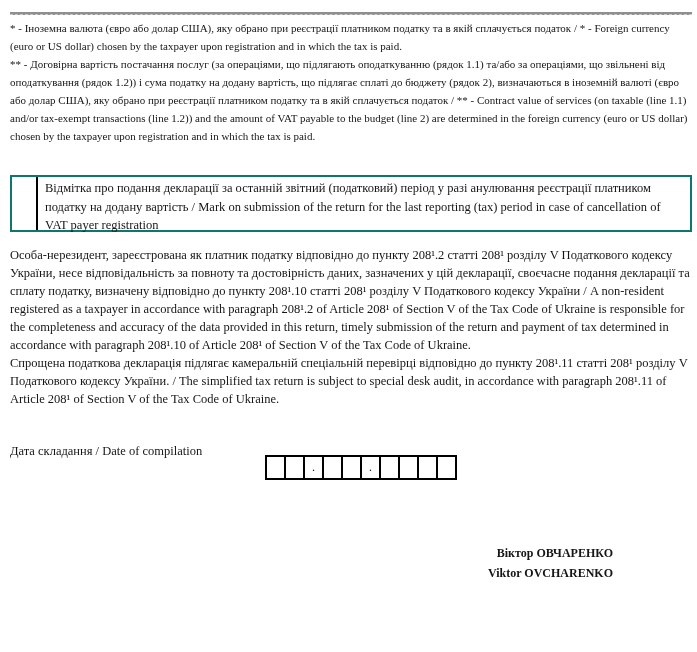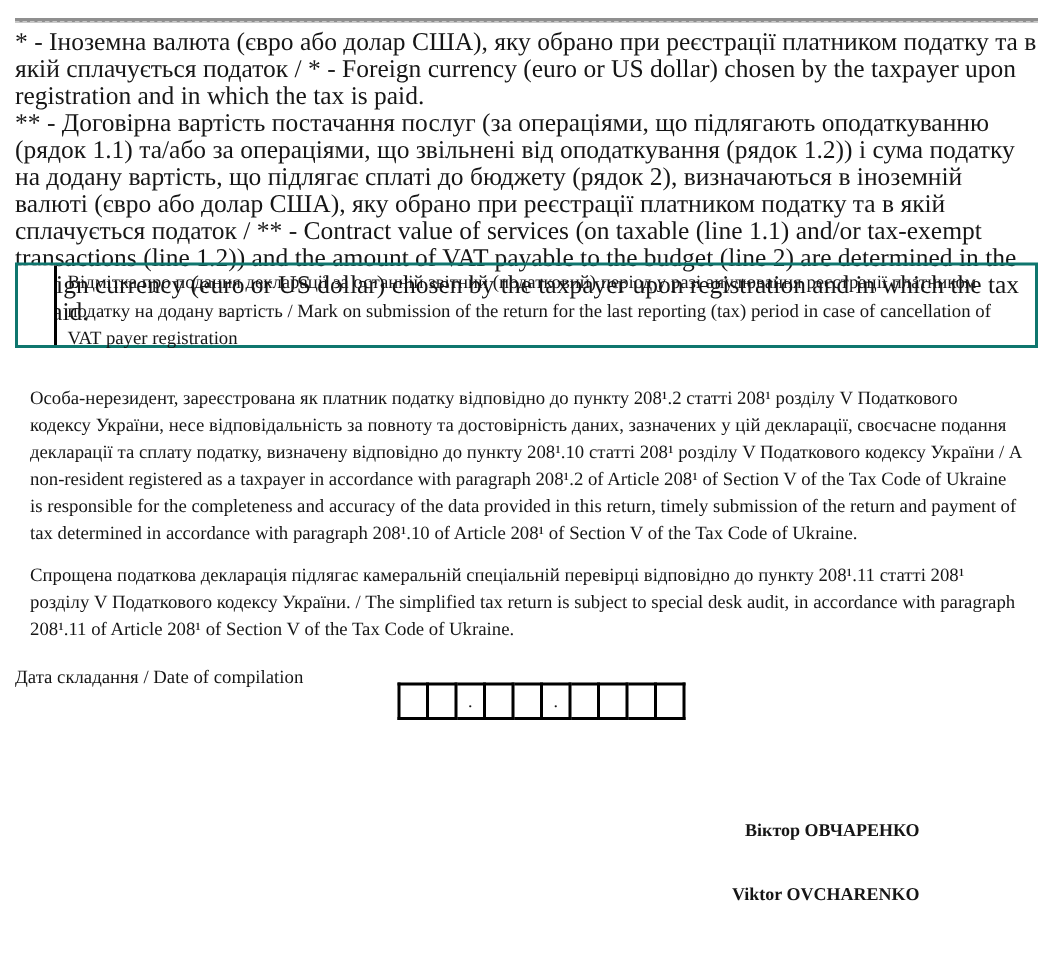--- a/index.html
+++ b/index.html
@@ -10,39 +10,39 @@
     font-family:"Liberation Serif","DejaVu Serif",serif;
     color:#161616;
     overflow:hidden;
   }
   .topline{
     position:absolute;left:10px;top:12px;width:682px;height:2px;
     background:#8f8f8f;border-bottom:1px dashed #c9c9c9;
   }
   .footnotes{
     position:absolute;left:10px;top:19px;width:682px;
-    font-size:17px;line-height:18px;text-align:left;
+    font-size:11px;line-height:18px;text-align:left;
   }
   .footnotes p{margin:0;padding:0;}
   .mark-box{
     position:absolute;left:10px;top:175px;width:678px;height:53px;
     border:2px solid #0f766e;display:flex;align-items:stretch;
   }
   .checkbox-cell{
     width:24px;flex:0 0 24px;border-right:2px solid #000;background:#fff;
   }
   .mark-text{
     flex:1;padding:2px 8px 2px 7px;
     font-size:12.5px;line-height:18.5px;
   }
   .body-text{
     position:absolute;left:10px;top:246px;width:682px;
     font-size:12.5px;line-height:18px;
   }
-  .body-text p{margin:10px;padding:0;}
+  .body-text p{margin:0;padding:0;}
   .date-label{
     position:absolute;left:10px;top:444px;
     font-size:12.5px;
   }
   .date-table{
     position:absolute;left:265px;top:455px;
     border-collapse:collapse;
   }
   .date-table td{
     width:17px;height:21px;border:2px solid #000;
@@ -50,21 +50,21 @@
     font-size:12px;padding:0;
   }
   .sig-left{
     position:absolute;left:55px;top:526px;width:200px;
     text-align:center;font-weight:bold;font-size:12.5px;line-height:19px;
   }
   .sig-right{
     position:absolute;left:423px;top:544px;width:190px;
     text-align:right;font-weight:bold;font-size:12px;line-height:19px;
   }
-  .sig-right .name-en{margin-top:24px;}
+  .sig-right .name-en{margin-top:1px;}
 </style>
 </head>
 <body>
 
 <div class="page">
 
   <div class="topline"></div>
 
   <div class="footnotes">
     <p>* - Іноземна валюта (євро або долар США), яку обрано при реєстрації платником податку та в якій сплачується податок / * - Foreign currency (euro or US dollar) chosen by the taxpayer upon registration and in which the tax is paid.</p>

